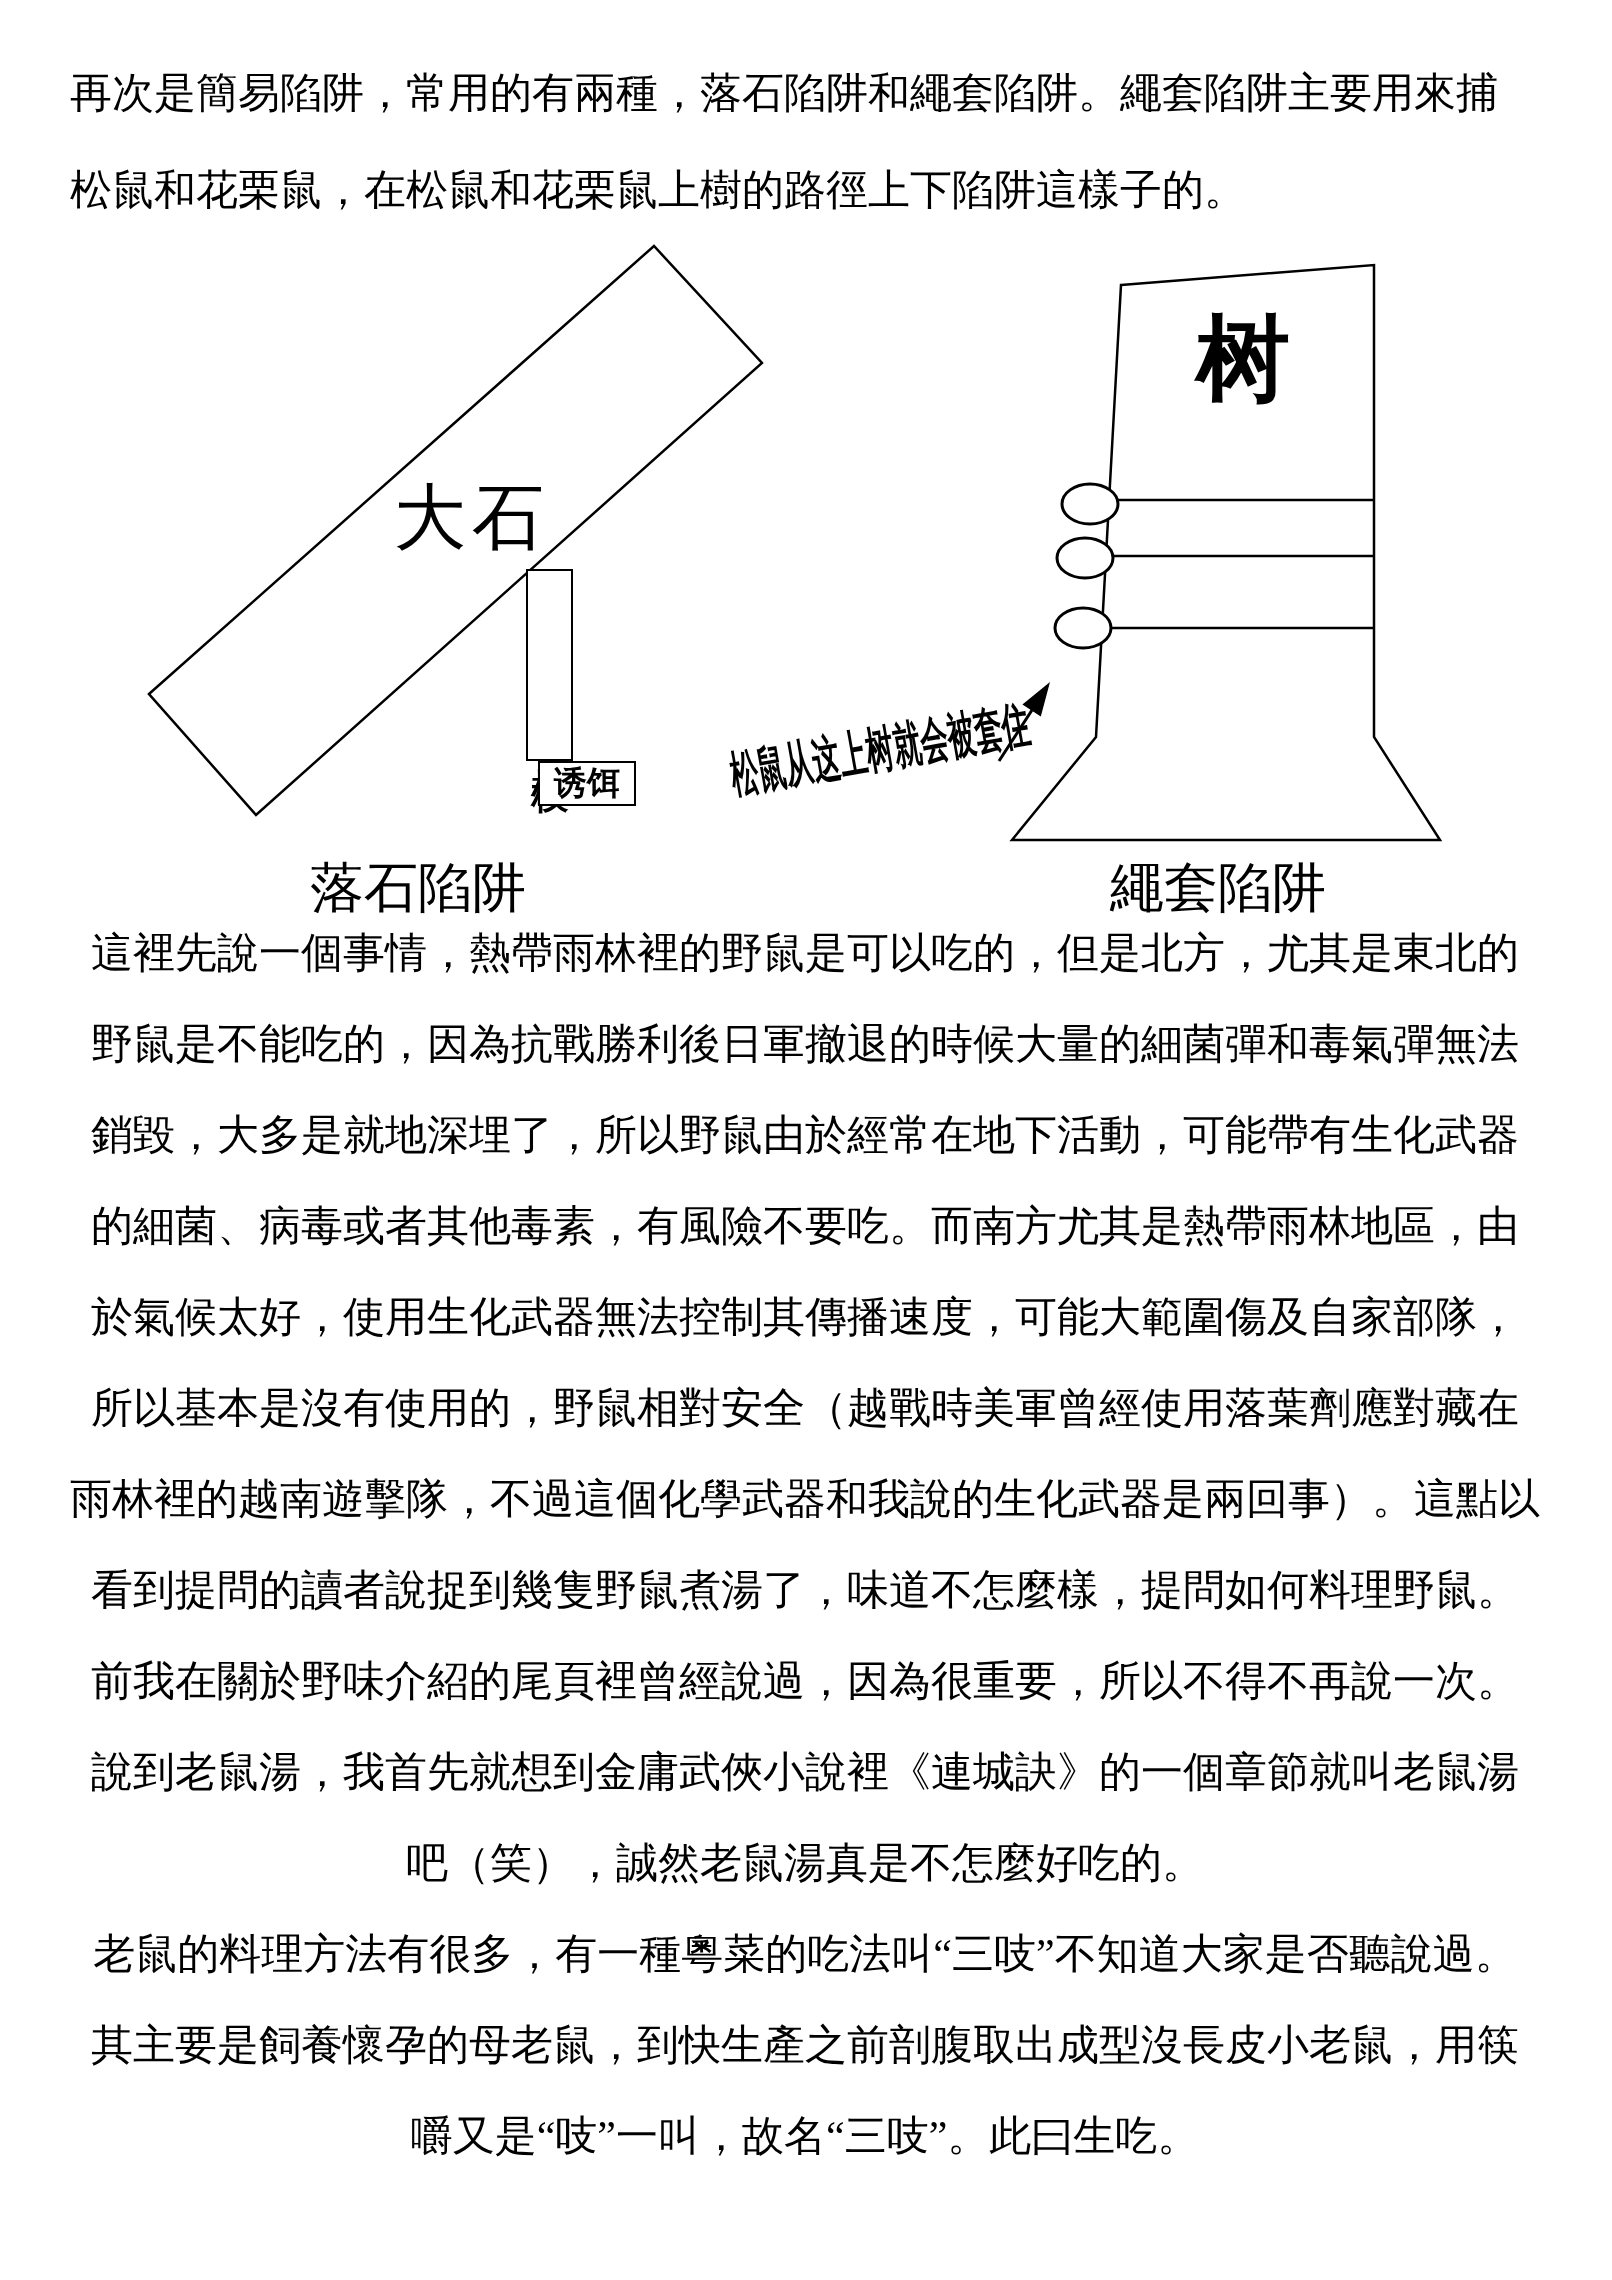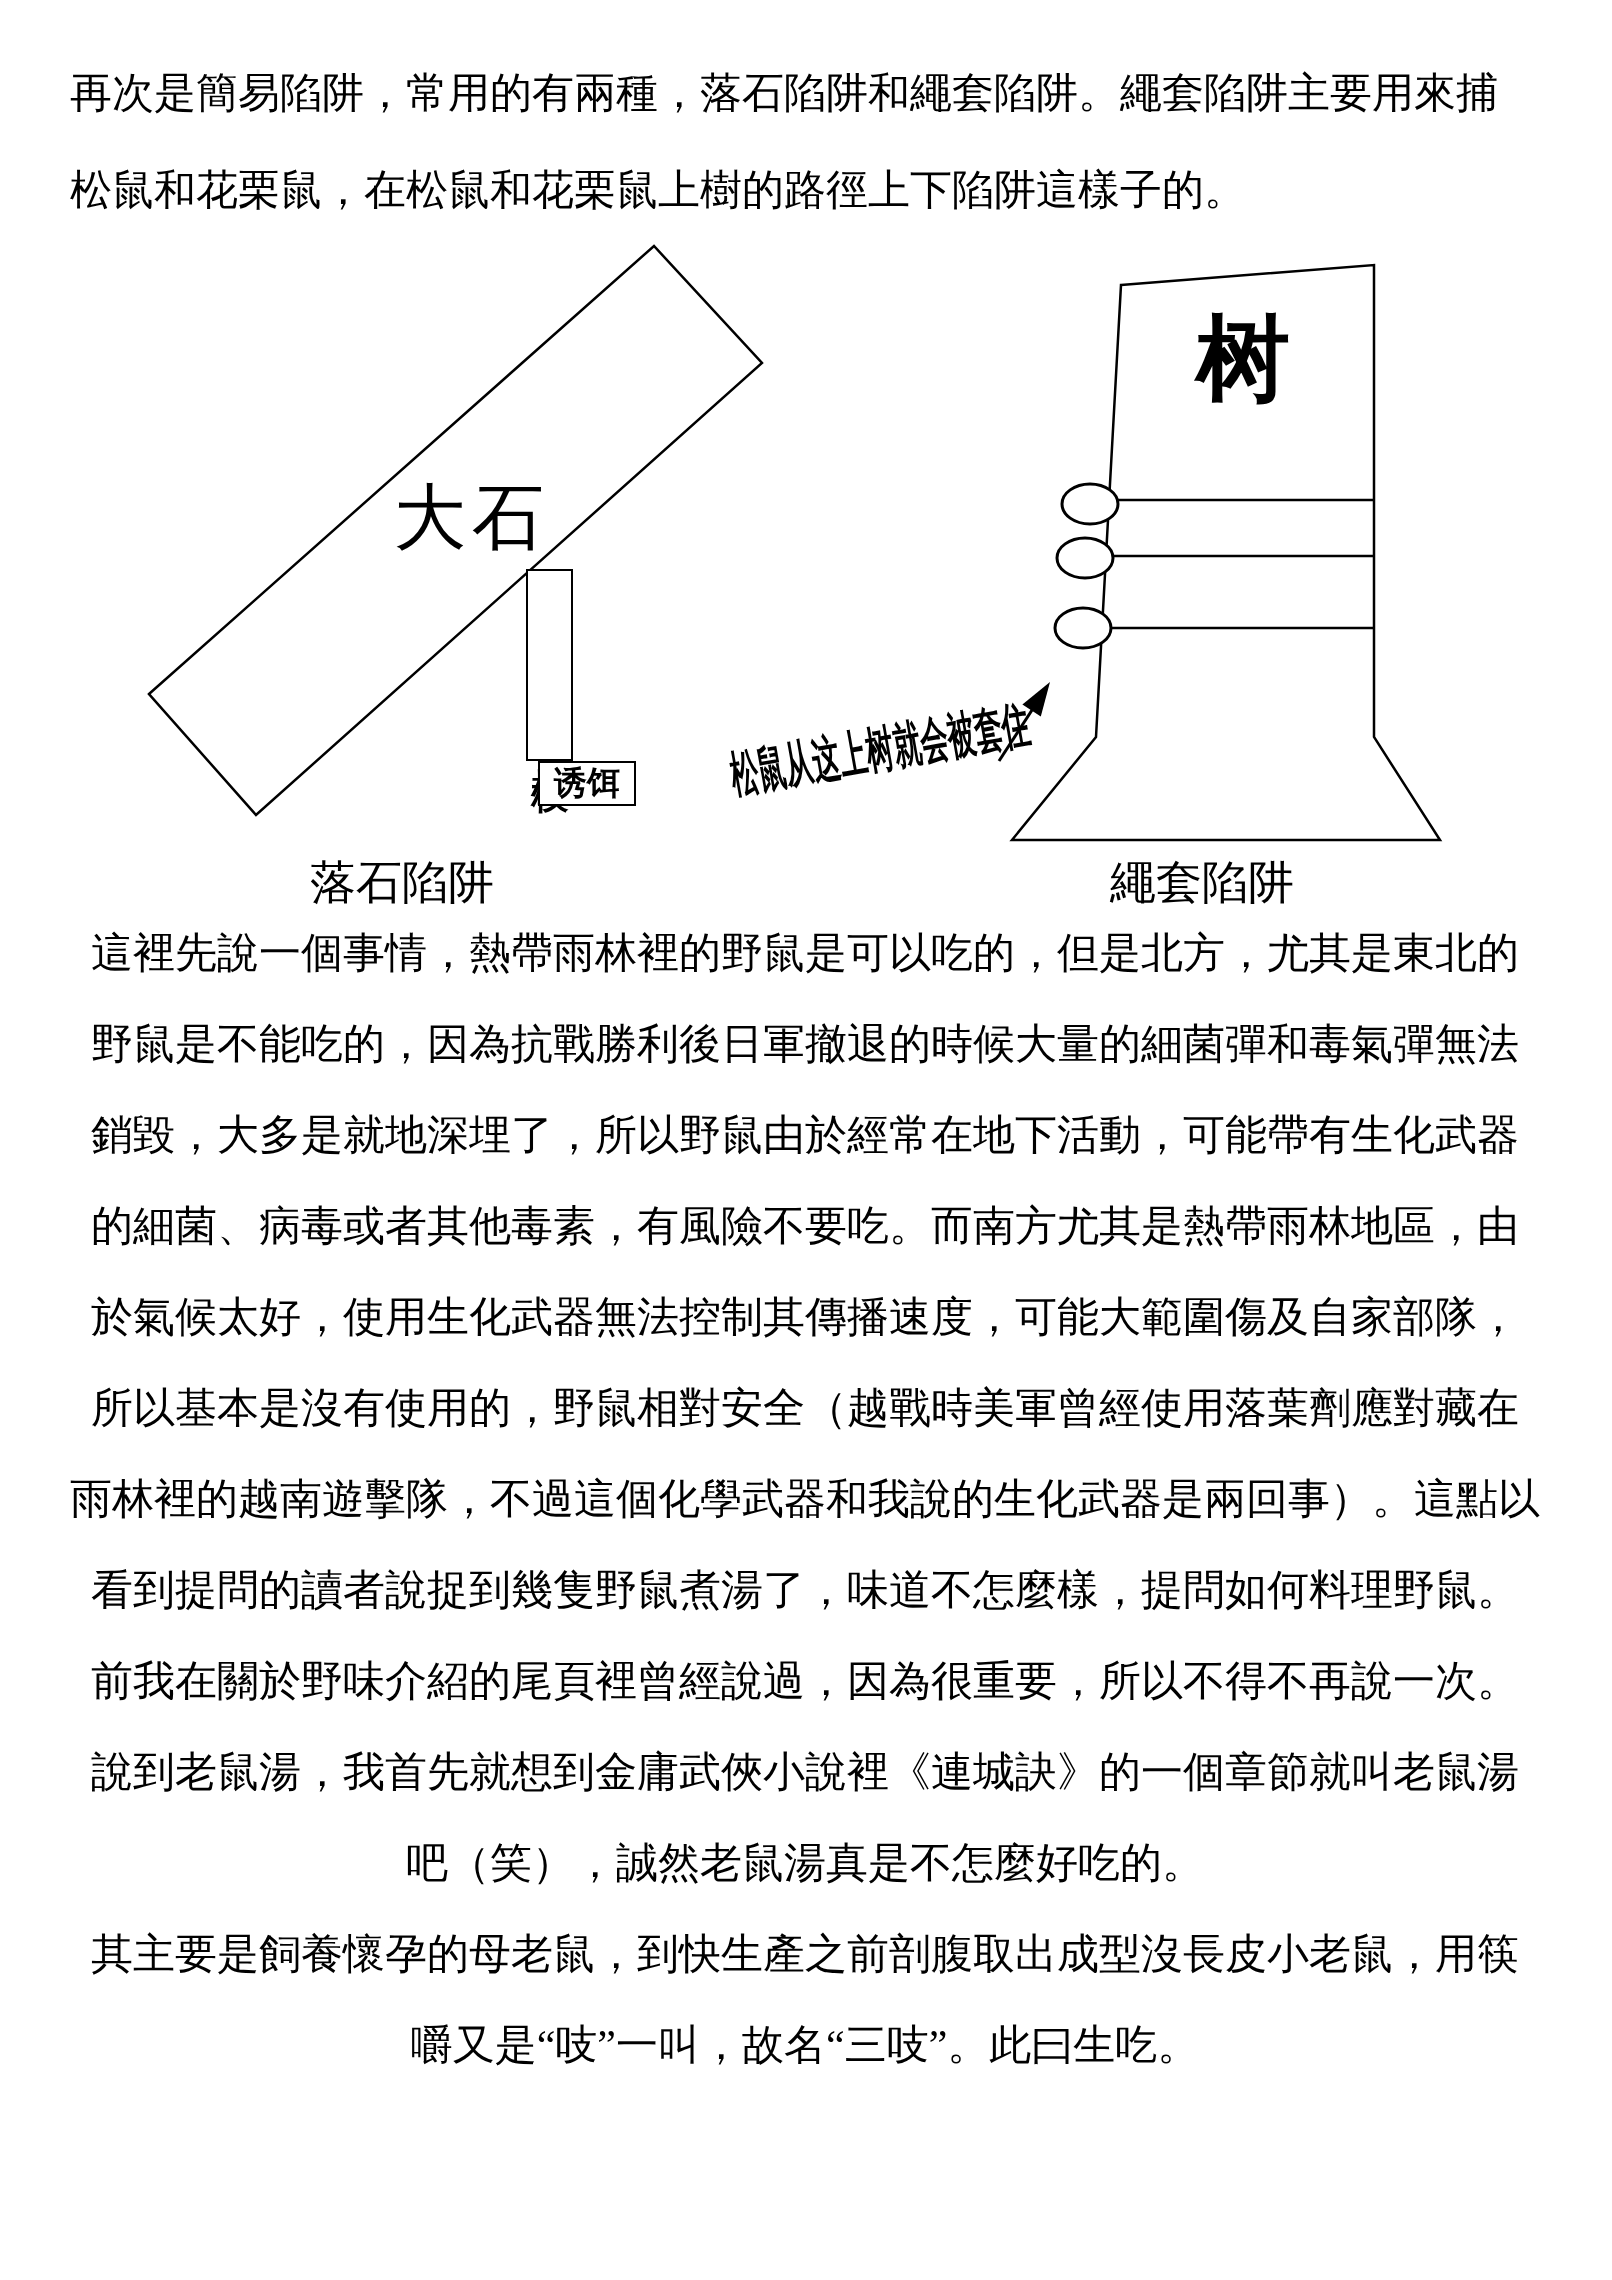--- a/index.html
+++ b/index.html
@@ -27,21 +27,21 @@
     font-size:37px;font-weight:700;letter-spacing:8px;
     margin-bottom:4px;
   }
   .bait-box{
     left:502px;top:761px;width:98px;height:45px;
     border:2.5px solid #000;background:#fff;box-sizing:border-box;
     display:flex;align-items:center;justify-content:center;margin-left:36px;
   }
   .bait-label{font-size:33px;font-weight:700;white-space:nowrap;}
   .tree-label{left:1196px;top:296px;font-size:94px;font-weight:600;white-space:nowrap;}
-  .caption{font-size:46px;white-space:nowrap;top:852px;}
+  .caption{font-size:54px;white-space:nowrap;top:852px;}
   .caption-left{left:310px;}
   .caption-right{left:1110px;}
   .snare-annotation{
     left:880px;top:750px;
     transform:translate(-50%,-50%) rotate(-10deg) scaleX(0.55);
     transform-origin:center;
     font-size:50px;font-weight:700;white-space:nowrap;
   }
 </style>
 </head>
@@ -87,17 +87,18 @@
     <div class="textline">野鼠是不能吃的，因為抗戰勝利後日軍撤退的時候大量的細菌彈和毒氣彈無法</div>
     <div class="textline">銷毀，大多是就地深埋了，所以野鼠由於經常在地下活動，可能帶有生化武器</div>
     <div class="textline">的細菌、病毒或者其他毒素，有風險不要吃。而南方尤其是熱帶雨林地區，由</div>
     <div class="textline">於氣候太好，使用生化武器無法控制其傳播速度，可能大範圍傷及自家部隊，</div>
     <div class="textline">所以基本是沒有使用的，野鼠相對安全（越戰時美軍曾經使用落葉劑應對藏在</div>
     <div class="textline">雨林裡的越南遊擊隊，不過這個化學武器和我說的生化武器是兩回事）。這點以</div>
     <div class="textline">看到提問的讀者說捉到幾隻野鼠煮湯了，味道不怎麼樣，提問如何料理野鼠。</div>
     <div class="textline">前我在關於野味介紹的尾頁裡曾經說過，因為很重要，所以不得不再說一次。</div>
     <div class="textline">說到老鼠湯，我首先就想到金庸武俠小說裡《連城訣》的一個章節就叫老鼠湯</div>
     <div class="textline">吧（笑），誠然老鼠湯真是不怎麼好吃的。</div>
+    <div class="textline">老鼠的料理方法有很多，有一種粵菜的吃法叫“三吱”不知道大家是否聽說過。</div>
     <div class="textline">其主要是飼養懷孕的母老鼠，到快生產之前剖腹取出成型沒長皮小老鼠，用筷</div>
     <div class="textline">嚼又是“吱”一叫，故名“三吱”。此曰生吃。</div>
   </div>
 
 </div>
 
 </body></html>

